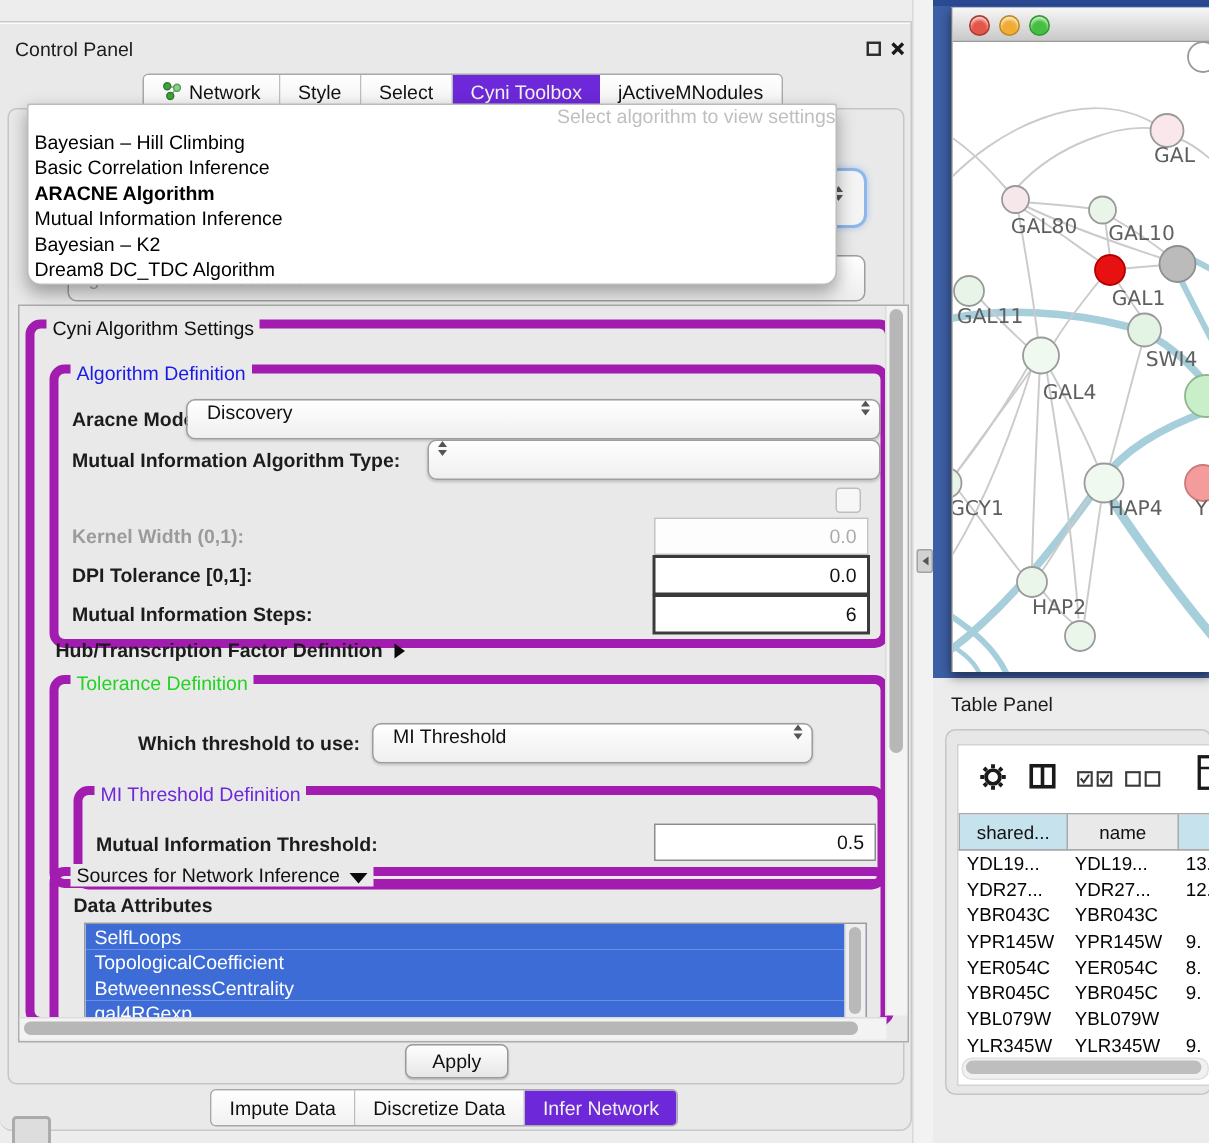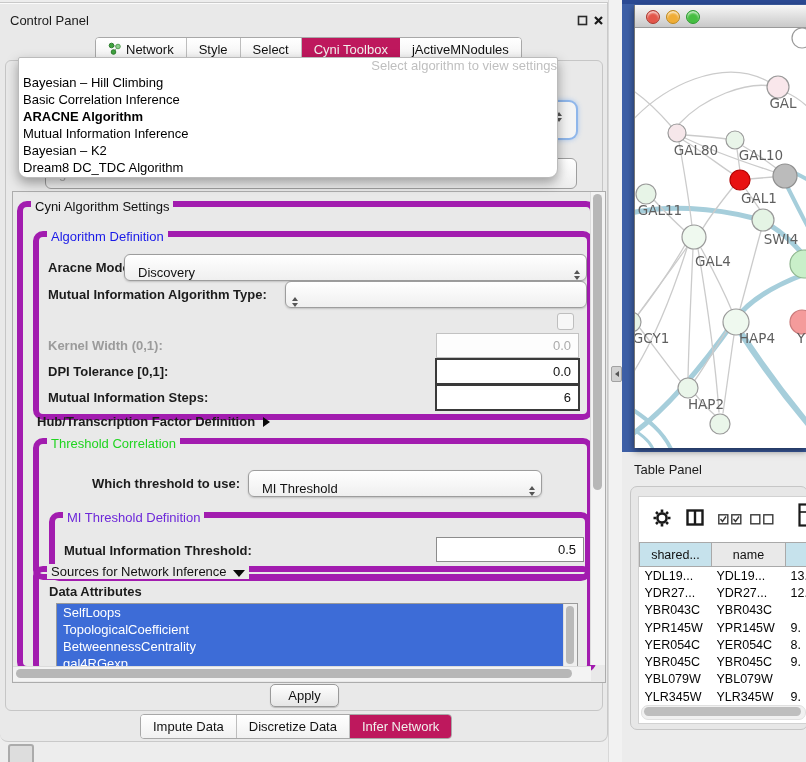--- a/index.html
+++ b/index.html
@@ -1,36 +1,36 @@
 <!DOCTYPE html>
 <html><head>
 <meta charset="utf-8">
 <style>
   html,body{margin:0;padding:0}
   body{width:806px;height:762px;overflow:hidden;background:#EDEDED;
        font-family:"Liberation Sans",sans-serif;font-size:13px;color:#111;position:relative}
   .abs{position:absolute}
 
   
-  #control-panel{left:0;top:2px;width:607px;height:738px;background:#E9E9E9;
+  #control-panel{left:0;top:14px;width:607px;height:738px;background:#E9E9E9;
     border:1px solid #C9C9C9;border-left:none;border-radius:0 0 8px 8px;box-shadow:inset 0 1px 0 #FBFBFB}
   #cp-title{left:10px;top:10px;color:#1b1b1b}
   .winbtn{width:13px;height:13px;display:flex;align-items:center;justify-content:center}
   #float-btn{left:576px;top:11px}
   #close-btn{left:592px;top:11px}
 
   #content-frame{left:5px;top:57px;width:596px;height:649px;border:1px solid #C6C6C6;border-radius:6px}
 
   .tabbar{display:inline-flex;height:23px;border:1px solid #A8A8A8;border-radius:4px;overflow:hidden;background:#FBFBFB}
   #top-tabs{left:95px;top:34px}
   #bottom-tabs{left:140px;top:711px}
   .tab{display:flex;align-items:center;justify-content:center;gap:5px;padding:0 12px;
        border-right:1px solid #BDBDBD;background:linear-gradient(#FFFFFF,#F1F1F1);white-space:nowrap;cursor:default}
   .tab:last-child{border-right:none}
-  .tab.selected{background:#be185d;color:#F1F1ED;border-right:none}
+  .tab.selected{background:#6d28d9;color:#F1F1ED;border-right:none}
 
   
   #ghost-combo{left:45px;top:155px;width:517px;height:29px;border:1px solid #9E9E9E;border-radius:6px;
     background:linear-gradient(#FFFFFF,#EDEDED);display:flex;align-items:center;color:#ABABAB;padding-left:13px;z-index:5}
   #ghost-focus{left:550px;top:97px;width:26px;height:36px;border:2px solid #8FB6EA;border-left:none;
     border-radius:0 9px 9px 0;background:#F4F4F4;box-shadow:0 0 5px #A8C6EE;z-index:5}
 
   
   #algo-popup{left:18px;top:54px;width:538px;height:119px;background:#FFF;border:1px solid #BBB;
     border-radius:2px 2px 9px 9px;box-shadow:0 5px 12px rgba(0,0,0,.35);z-index:10}
@@ -49,21 +49,21 @@
   .legend{position:absolute;top:-8px;left:8px;background:#E9E9E9;padding:0 4px;white-space:nowrap}
   #grp-cyni{left:4px;top:9px;width:567px;height:459px}
   #grp-alg{left:10px;top:24px;width:548px;height:177px}
   #grp-thresh{left:10px;top:231px;width:548px;height:130px}
   #grp-mith{left:10px;top:68px;width:530px;height:57px}
   #grp-src{left:10px;top:359px;width:548px;height:97px}
 
   .lbl{position:absolute;font-weight:bold;color:#1c1c1c;white-space:nowrap}
   .lbl.dis{color:#9B9B9B}
   .combo{position:absolute;height:25px;border:1px solid #9D9D9D;border-radius:6px;
-    background:linear-gradient(#FFFFFF,#EFEFEF);display:flex;align-items:flex-end;box-shadow:0 1px 2px rgba(0,0,0,.18)}
+    background:linear-gradient(#FFFFFF,#EFEFEF);display:flex;align-items:flex-start;box-shadow:0 1px 2px rgba(0,0,0,.18)}
   .combo .ctext{padding-left:13px;flex:1;white-space:nowrap;overflow:hidden}
   .arrows{width:18px;display:flex;flex-direction:column;align-items:center;gap:2px}
   .tri-up{width:0;height:0;border-left:3.5px solid transparent;border-right:3.5px solid transparent;border-bottom:4.5px solid #555}
   .tri-dn{width:0;height:0;border-left:3.5px solid transparent;border-right:3.5px solid transparent;border-top:4.5px solid #555}
   .tri-right{display:inline-block;width:0;height:0;border-top:5.5px solid transparent;border-bottom:5.5px solid transparent;border-left:7px solid #0a0a0a;margin-left:8px;vertical-align:-1px}
   .tri-down-b{display:inline-block;width:0;height:0;border-left:6px solid transparent;border-right:6px solid transparent;border-top:7px solid #0a0a0a;margin-left:6px;vertical-align:-1px}
   .field{position:absolute;height:23px;background:#FFF;text-align:right;padding-right:7px;line-height:23px}
   #f-kernel{left:397px;top:96px;width:134px;border:1px solid #C2C2C2;color:#ABABAB;background:#FDFDFD}
   #f-dpi{left:396px;top:121px;width:134px;border:2px solid #3A3A3A}
   #f-steps{left:396px;top:147px;width:134px;border:2px solid #3A3A3A}
@@ -202,21 +202,21 @@
         <div class="field" id="f-dpi">0.0</div>
         <span class="lbl" style="left:9px;top:153px">Mutual Information Steps:</span>
         <div class="field" id="f-steps">6</div>
       </div>
 
       <div class="lbl" style="left:14px;top:207px">
         <span>Hub/Transcription Factor Definition</span><i class="tri-right"></i>
       </div>
 
       <div id="grp-thresh" class="grp">
-        <span class="legend" id="leg-thresh" style="color: rgb(33, 212, 33);">Threshold Correlation</span>
+        <span class="legend" id="leg-thresh" style="color: rgb(33, 212, 33);">Tolerance Definition</span>
         <span class="lbl" style="left:53px;top:32px">Which threshold to use:</span>
         <div class="combo" style="left:209px;top:26px;width:292px">
           <span class="ctext">MI Threshold</span>
           <span class="arrows">
               <i class="tri-up"></i>
               <i class="tri-dn"></i>
             </span>
         </div>
         <div id="grp-mith" class="grp">
           <span class="legend" id="leg-mith" style="color: #6d28d9;">MI Threshold Definition</span>

